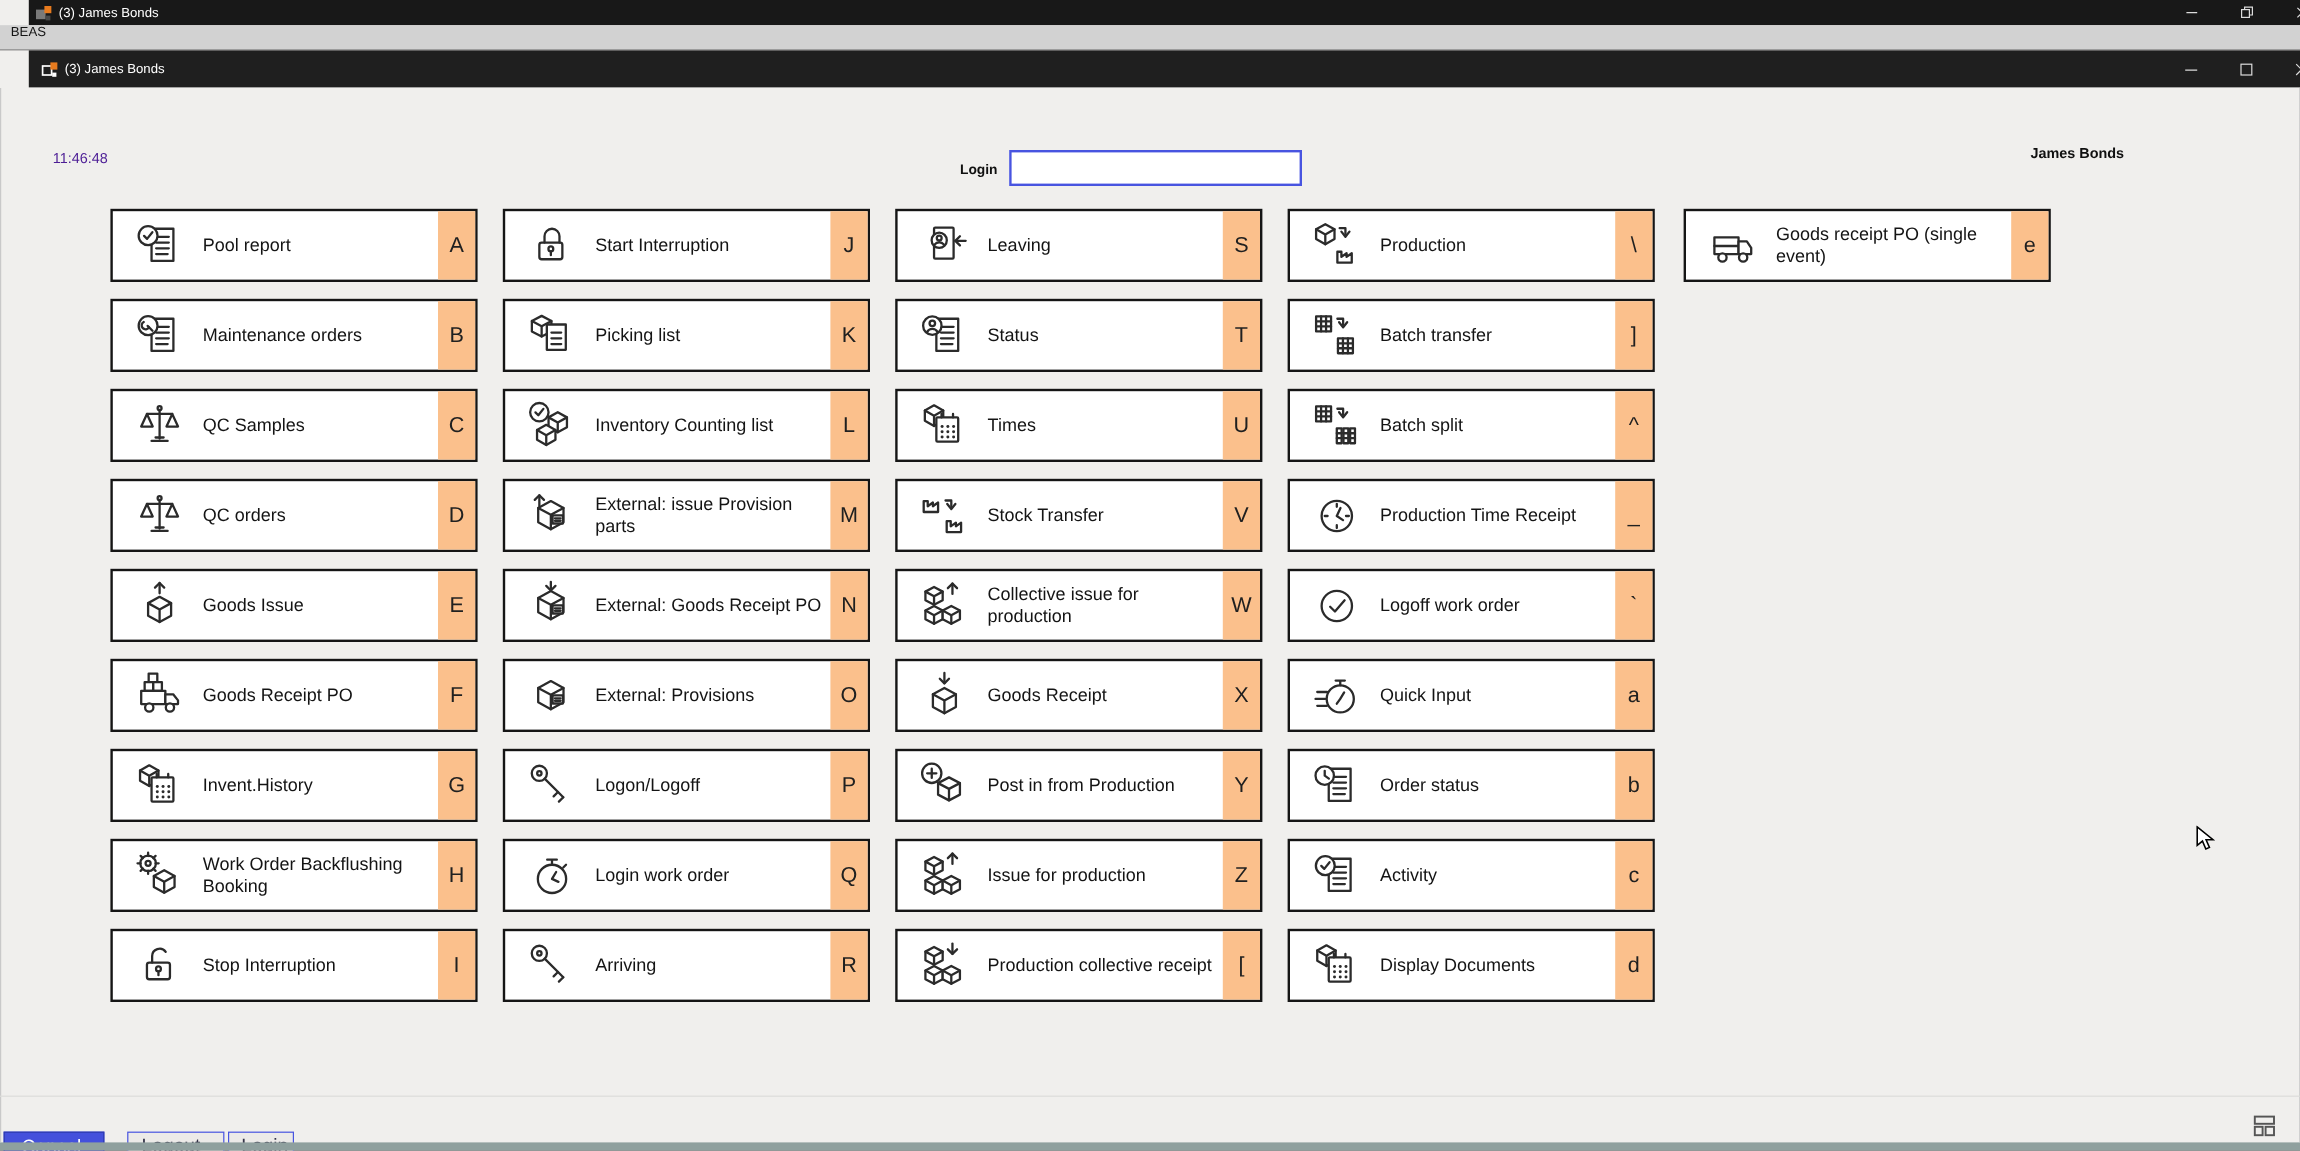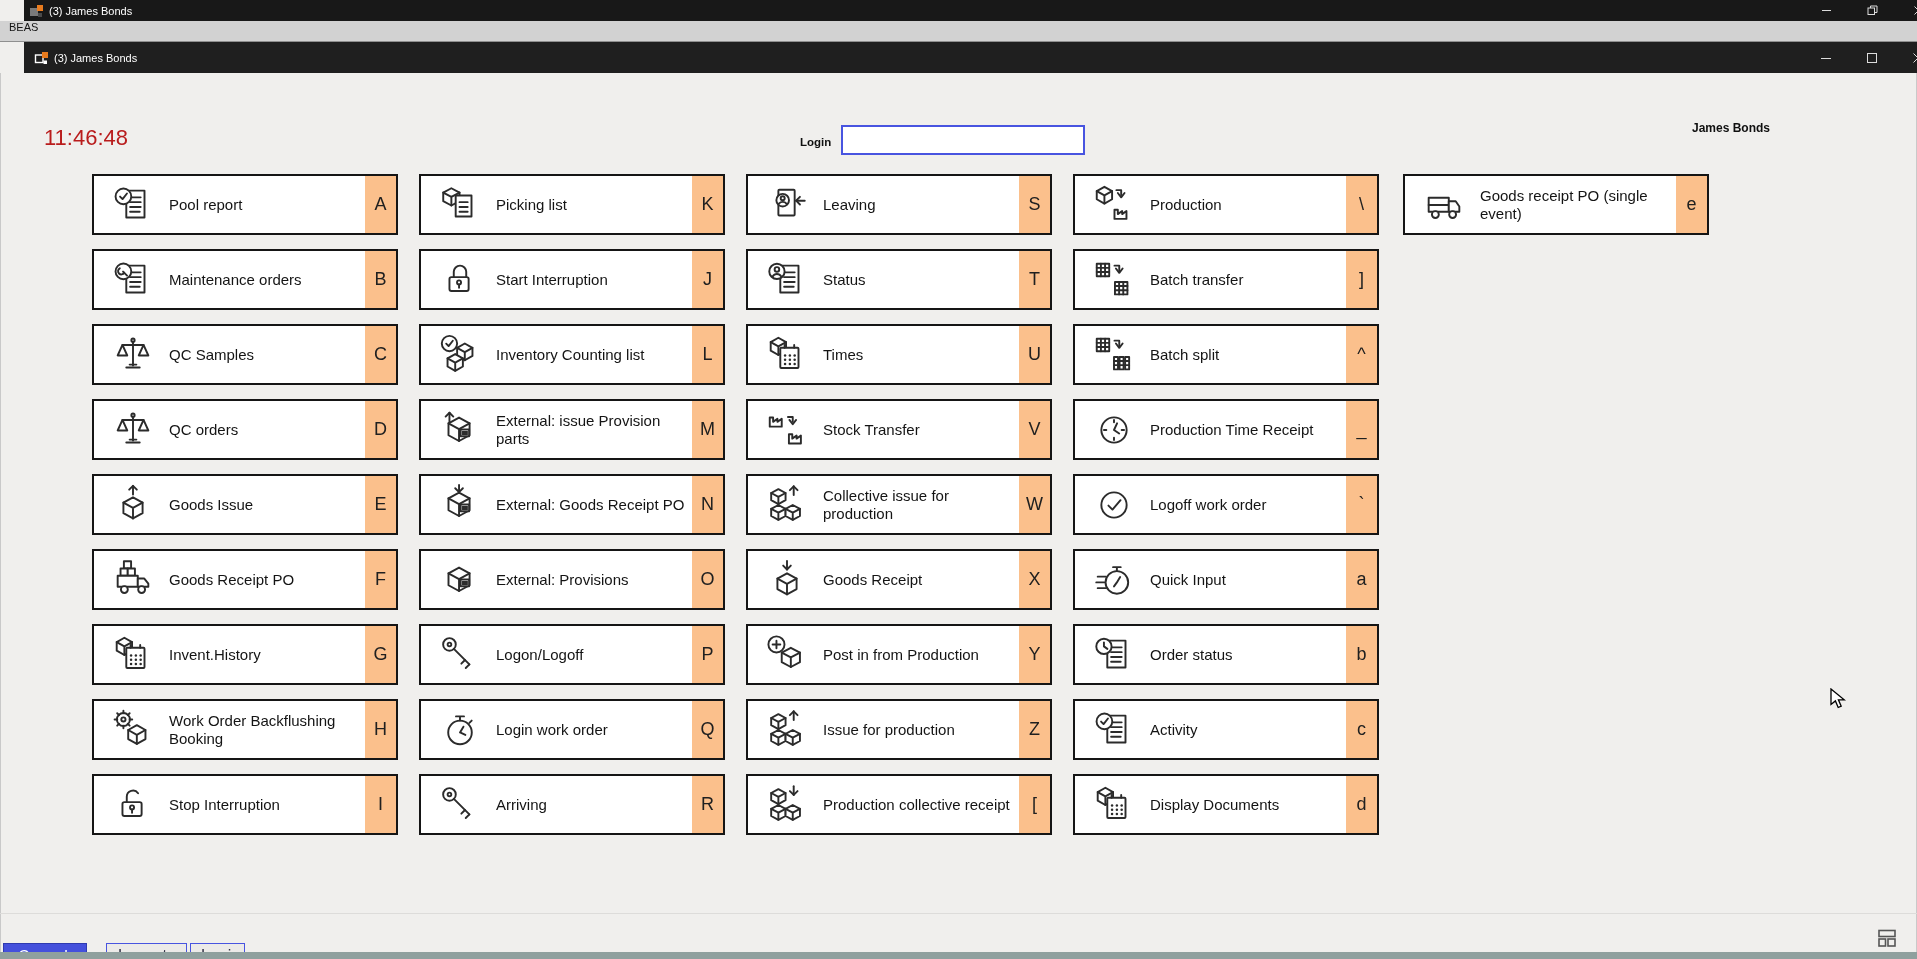--- a/index.html
+++ b/index.html
@@ -15,21 +15,21 @@
   .titlebar.inner .logo{margin-left:10px;}
   .win-controls{position:absolute;right:0;top:0;height:100%;display:flex;}
   .win-btn{width:46px;height:100%;display:flex;align-items:center;justify-content:center;cursor:pointer;}
   .menubar{position:absolute;top:21px;left:0;width:100%;height:21px;background:var(--menubar-bg,#d2d2d2);
     display:flex;align-items:flex-start;box-sizing:border-box;border-bottom:1px solid #8f8f8f;}
   .menu-item{font-size:11px;color:#141414;padding:0 9px;cursor:pointer;}
 
   
   .content{position:absolute;top:73px;left:0;width:100%;height:879px;background:var(--content-bg,#f0efed);
     box-shadow:inset 1px 0 0 #c9c9c9, inset -1px 0 0 #c9c9c9;}
-  .clock{position:absolute;left:44px;top:52px;font-size:22px;color:#b91c1c;}
+  .clock{position:absolute;left:44px;top:52px;font-size:12px;color:#4c1d95;}
   .login-label{position:absolute;left:800px;top:63px;font-size:11.5px;font-weight:bold;color:#101010;}
   .login-input{position:absolute;left:841px;top:52px;width:232px;height:26px;border:2px solid var(--accent-blue,#4854e0);
     background:#fff;font-size:15px;padding:0 4px;font-family:"Liberation Sans",sans-serif;}
   .user-name{position:absolute;left:1692px;top:48px;font-size:12px;font-weight:bold;color:#101010;}
 
   
   #grid{position:absolute;inset:0;}
   .column{position:absolute;top:101px;width:306px;}
   .btn{box-sizing:border-box;width:306px;height:61px;margin-bottom:14px;background:#fff;
     border:2px solid var(--button-border,#151515);display:flex;align-items:center;cursor:pointer;}
@@ -254,40 +254,40 @@
               </svg>
             </span>
             <span class="btn-label">Stop Interruption</span>
             <span class="btn-badge">I</span>
           </div>
         </div>
         <div class="column" style="left: 419px;">
           <div class="btn">
             <span class="btn-icon">
               <svg viewBox="0 0 48 48" width="46" height="46" fill="none" stroke="#2b2b2b" stroke-width="2" stroke-linecap="round" stroke-linejoin="round">
+                <rect x="13" y="21" width="20" height="14.5" rx="2" fill="#fff"></rect>
+                <path d="M17.5 21v-5.5a6.5 6.5 0 0113 0V21" fill="none"></path>
+                <circle cx="23" cy="26.5" r="2.1" fill="none"></circle>
+                <path d="M23 28.6v3.4" fill="none"></path>
+              </svg>
+            </span>
+            <span class="btn-label">Start Interruption</span>
+            <span class="btn-badge">J</span>
+          </div>
+          <div class="btn">
+            <span class="btn-icon">
+              <svg viewBox="0 0 48 48" width="46" height="46" fill="none" stroke="#2b2b2b" stroke-width="2" stroke-linecap="round" stroke-linejoin="round">
                 <path d="M15 6.5L23.5 11V20L15 24.5L6.5 20V11Z" fill="#fff"></path>
                 <path d="M6.5 11L15 15.5L23.5 11M15 15.5V24.5" fill="none"></path>
                 <rect x="19.5" y="14" width="16.5" height="22" rx="0" fill="#fff"></rect>
                 <path d="M23.5 21h8.5M23.5 26h8.5M23.5 31h8.5" fill="none"></path>
               </svg>
             </span>
             <span class="btn-label">Picking list</span>
             <span class="btn-badge">K</span>
-          </div>
-          <div class="btn">
-            <span class="btn-icon">
-              <svg viewBox="0 0 48 48" width="46" height="46" fill="none" stroke="#2b2b2b" stroke-width="2" stroke-linecap="round" stroke-linejoin="round">
-                <rect x="13" y="21" width="20" height="14.5" rx="2" fill="#fff"></rect>
-                <path d="M17.5 21v-5.5a6.5 6.5 0 0113 0V21" fill="none"></path>
-                <circle cx="23" cy="26.5" r="2.1" fill="none"></circle>
-                <path d="M23 28.6v3.4" fill="none"></path>
-              </svg>
-            </span>
-            <span class="btn-label">Start Interruption</span>
-            <span class="btn-badge">J</span>
           </div>
           <div class="btn">
             <span class="btn-icon">
               <svg viewBox="0 0 48 48" width="46" height="46" fill="none" stroke="#2b2b2b" stroke-width="2" stroke-linecap="round" stroke-linejoin="round">
                 <path d="M29 12L37 16.5V25L29 29.5L21 25V16.5Z" fill="#fff"></path>
                 <path d="M21 16.5L29 21L37 16.5M29 21V29.5" fill="none"></path>
                 <path d="M19 23L27 27.5V36L19 40.5L11 36V27.5Z" fill="#fff"></path>
                 <path d="M11 27.5L19 32L27 27.5M19 32V40.5" fill="none"></path>
                 <circle cx="13" cy="12" r="8" fill="#fff"></circle>
                 <path d="M9.6 12.2l2.5 2.5 4.4-5.6" fill="none"></path>

